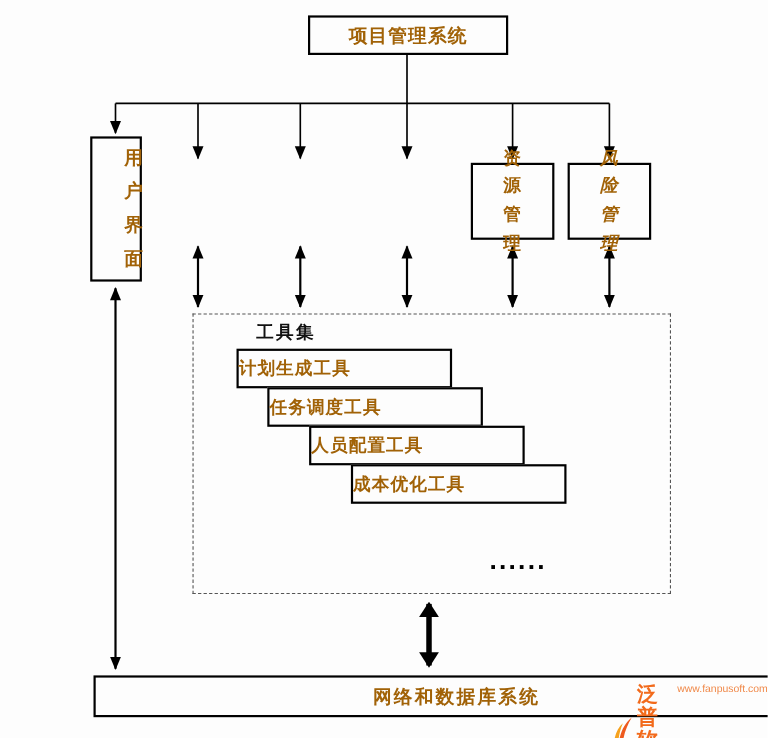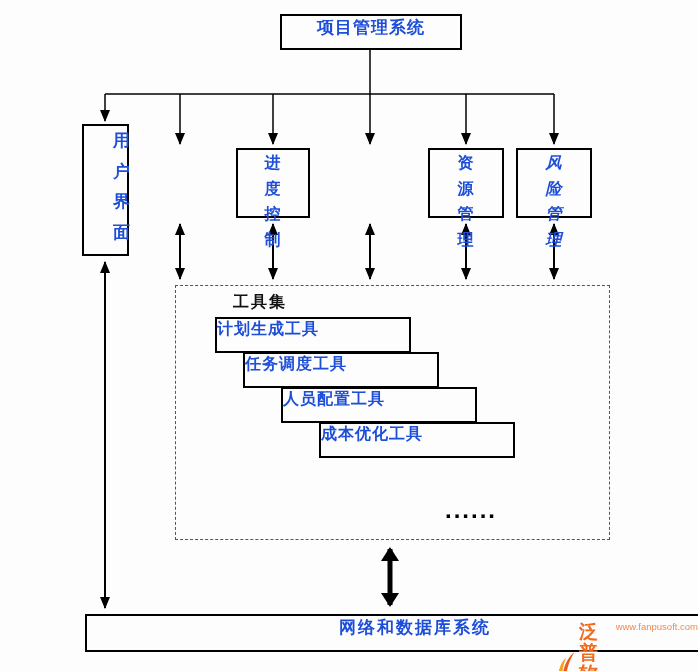--- a/index.html
+++ b/index.html
@@ -5,22 +5,22 @@
   * { margin:0; padding:0; box-sizing:border-box; }
   html,body { background:#ffffff; }
   body { font-family:"Liberation Sans","DejaVu Sans",sans-serif; }
   .canvas {
     position:relative; width:698px; height:671px;
     background:#fdfdfd; overflow:hidden; color:#111;
   }
   .layer { position:absolute; left:0; top:0; width:698px; height:671px; z-index:1; pointer-events:none; }
   .box {
     position:absolute; border:2px solid #000; background:#fdfdfd;
-    display:flex; justify-content:center;
-    font-weight:700; z-index:2; color:#1d4ed8;
+    display:flex; align-items:center; justify-content:center;
+    font-weight:700; z-index:2; color:#a16207;
   }
   .title-box   { left:280px; top:14px;  width:182px; height:36px; font-size:17px; letter-spacing:1px; }
   .ui-box      { left:82px;  top:124px; width:47px;  height:132px; font-size:17px; }
   .ui-box span { display:block; width:1.15em; word-break:break-all; line-height:1.8; text-align:center;margin-left:32px; }
   .module      { top:148px; height:70px; font-size:16px; }
   .module span { display:block; width:2.1em; word-break:break-all; line-height:1.6; text-align:center; letter-spacing:1px; }
   .m0 { left:142px; width:76px; }
   .m1 { left:236px; width:74px; }
   .m2 { left:331px; width:78px; }
   .m3 { left:428px; width:76px; }
@@ -102,23 +102,20 @@
   </svg>
 
   <div class="box title-box">
     <span>项目管理系统</span>
   </div>
 
   <div class="box ui-box">
     <span>用户界面</span>
   </div>
 
-  <div class="box module m1">
-    <span>进度控制</span>
-  </div>
   <div class="box module m3">
     <span>资源管理</span>
   </div>
   <div class="box module m4">
     <span>风险管理</span>
   </div>
 
   <div class="toolset"></div>
   <div class="toolset-label">工具集</div>
 

